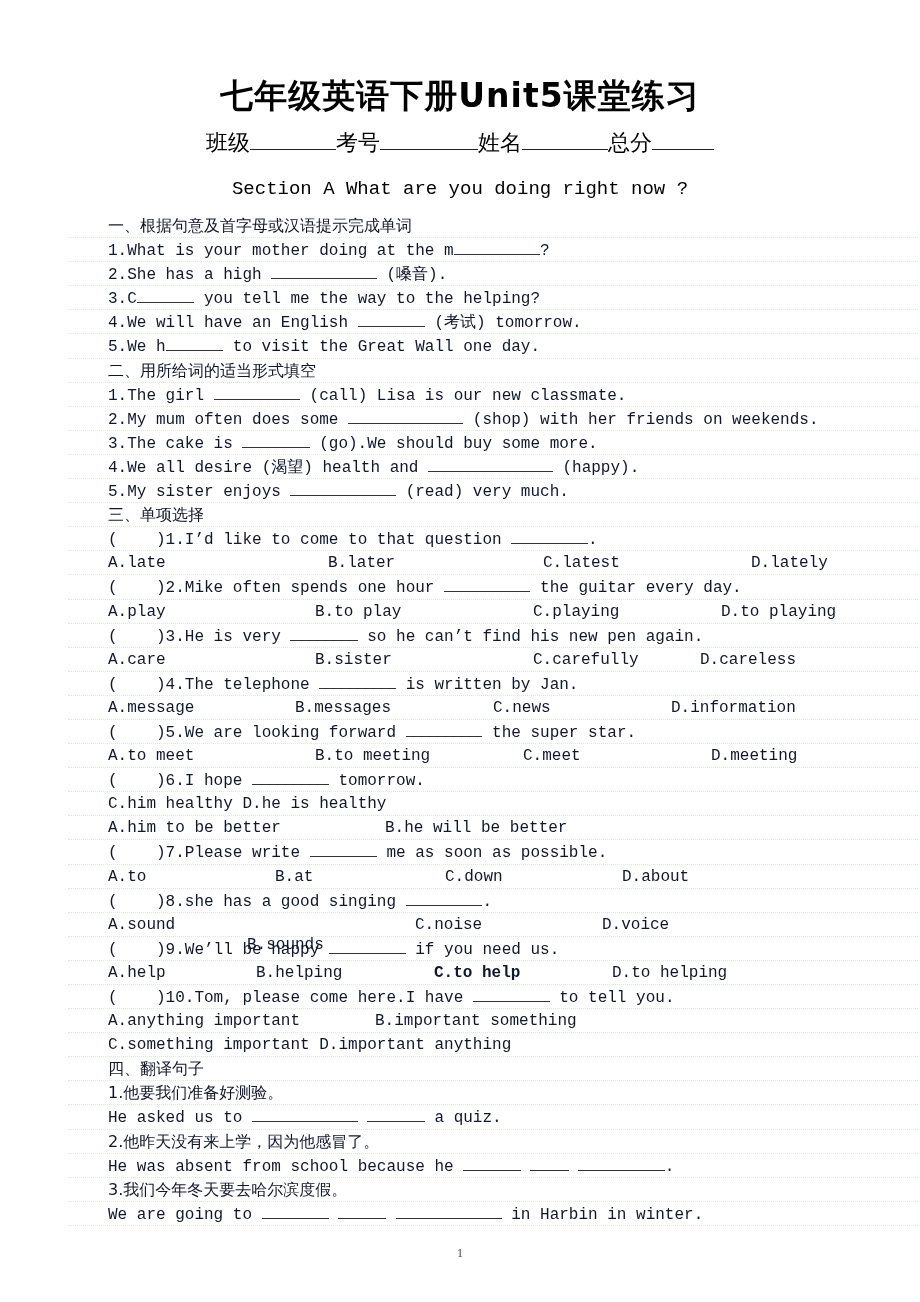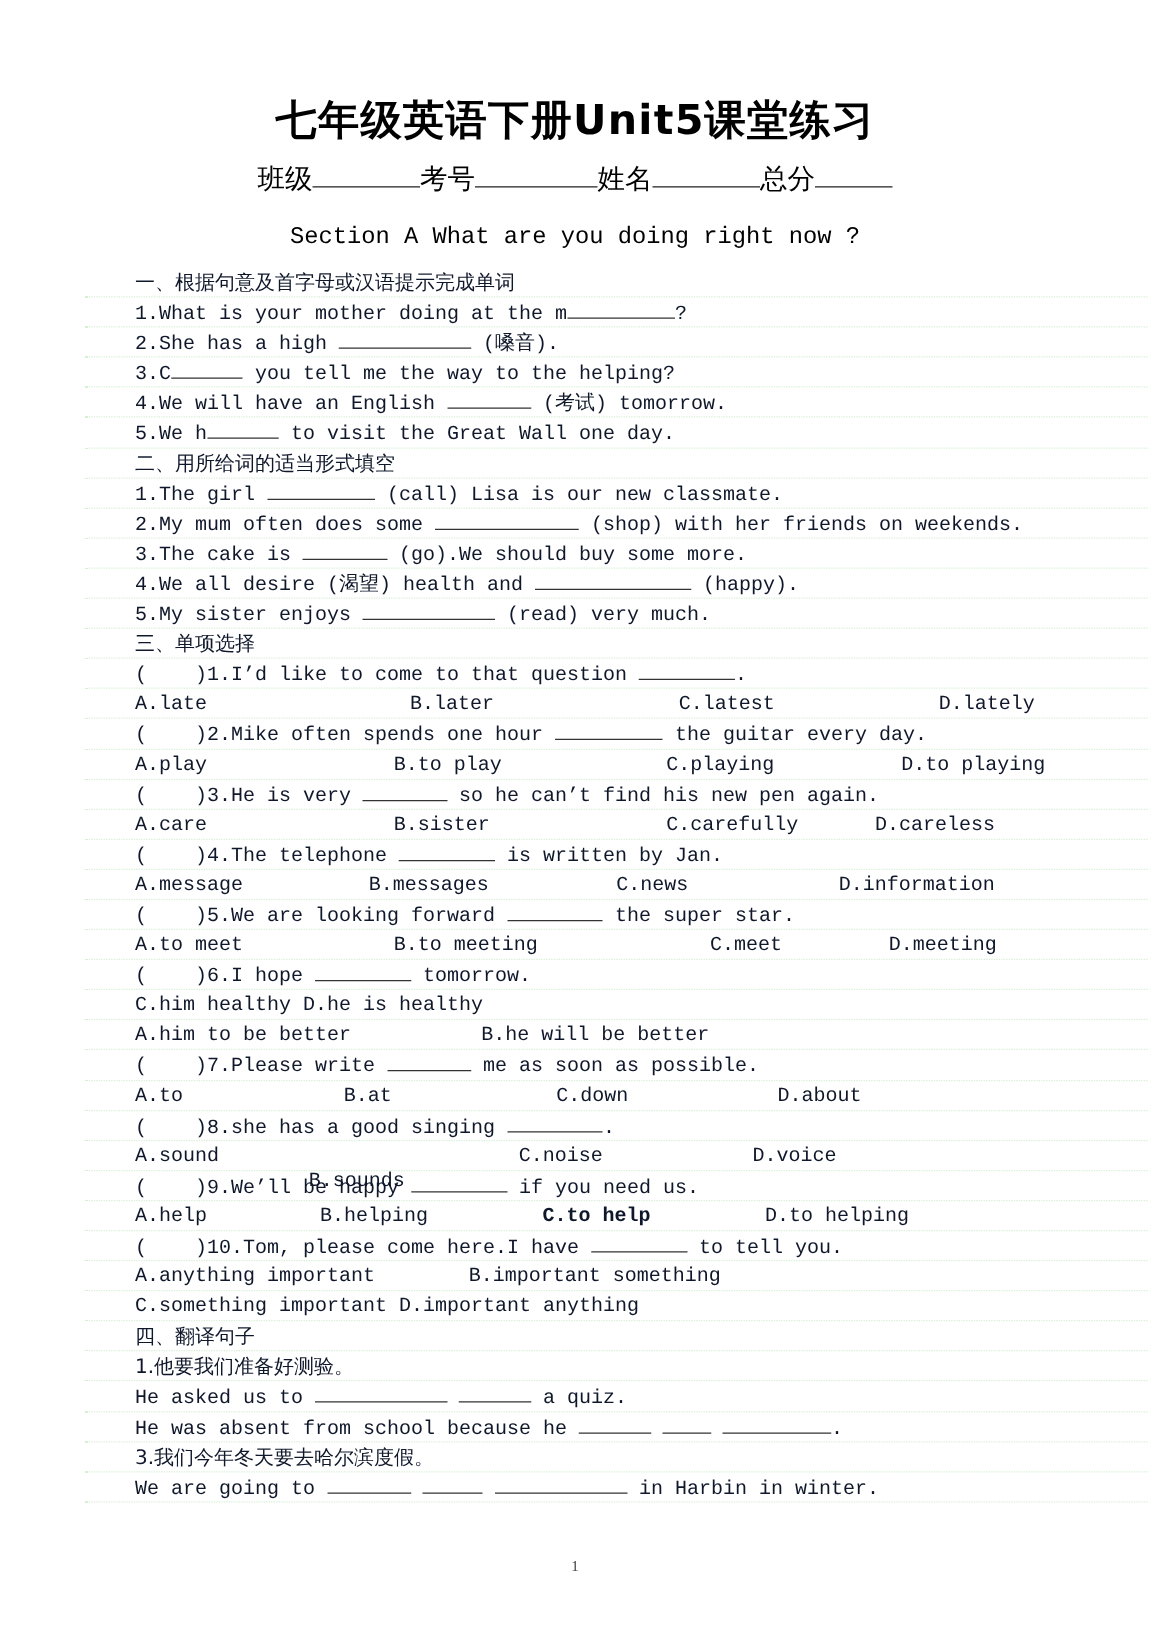--- a/index.html
+++ b/index.html
@@ -61,34 +61,35 @@
     <div class="line cn">三、单项选择</div>
     <div class="line"><span>(    )1.I’d like to come to that question </span><span class="u" style="width: 76.8px;"></span><span>.</span></div>
     <div class="line"><span class="opt" style="position: absolute; left: 0px;">A.late</span><span class="opt" style="position: absolute; left: 207px; margin-left: 13px;">B.later</span><span class="opt" style="position: absolute; left: 435px;">C.latest</span><span class="opt" style="position: absolute; left: 643px;">D.lately</span></div>
     <div class="line"><span>(    )2.Mike often spends one hour </span><span class="u" style="width: 86.4px;"></span><span> the guitar every day.</span></div>
     <div class="line"><span class="opt" style="position: absolute; left: 0px;">A.play</span><span class="opt" style="position: absolute; left: 207px;">B.to play</span><span class="opt" style="position: absolute; left: 425px;">C.playing</span><span class="opt" style="position: absolute; left: 613px;">D.to playing</span></div>
     <div class="line"><span>(    )3.He is very </span><span class="u" style="width: 67.2px;"></span><span> so he can’t find his new pen again.</span></div>
     <div class="line"><span class="opt" style="position: absolute; left: 0px;">A.care</span><span class="opt" style="position: absolute; left: 207px;">B.sister</span><span class="opt" style="position: absolute; left: 425px;">C.carefully</span><span class="opt" style="position: absolute; left: 592px;">D.careless</span></div>
     <div class="line"><span>(    )4.The telephone </span><span class="u" style="width: 76.8px;"></span><span> is written by Jan.</span></div>
     <div class="line"><span class="opt" style="position: absolute; left: 0px;">A.message</span><span class="opt" style="position: absolute; left: 187px;">B.messages</span><span class="opt" style="position: absolute; left: 385px;">C.news</span><span class="opt" style="position: absolute; left: 563px;">D.information</span></div>
     <div class="line"><span>(    )5.We are looking forward </span><span class="u" style="width: 76.8px;"></span><span> the super star.</span></div>
-    <div class="line"><span class="opt" style="position: absolute; left: 0px;">A.to meet</span><span class="opt" style="position: absolute; left: 207px;">B.to meeting</span><span class="opt" style="position: absolute; left: 415px; margin-left: 45px;">C.meet</span><span class="opt" style="position: absolute; left: 603px;">D.meeting</span></div>
+    <div class="line"><span class="opt" style="position: absolute; left: 0px;">A.to meet</span><span class="opt" style="position: absolute; left: 207px;">B.to meeting</span><span class="opt" style="position: absolute; left: 415px;">C.meet</span><span class="opt" style="position: absolute; left: 603px;">D.meeting</span></div>
     <div class="line"><span>(    )6.I hope </span><span class="u" style="width: 76.8px;"></span><span> tomorrow.</span></div>
     <div class="line"><span class="opt">C.him healthy D.he is healthy</span></div>
     <div class="line"><span class="opt" style="position: absolute; left: 0px;">A.him to be better</span><span class="opt" style="position: absolute; left: 277px;">B.he will be better</span></div>
     <div class="line"><span>(    )7.Please write </span><span class="u" style="width: 67.2px;"></span><span> me as soon as possible.</span></div>
     <div class="line"><span class="opt" style="position: absolute; left: 0px;">A.to</span><span class="opt" style="position: absolute; left: 167px;">B.at</span><span class="opt" style="position: absolute; left: 337px;">C.down</span><span class="opt" style="position: absolute; left: 514px;">D.about</span></div>
     <div class="line"><span>(    )8.she has a good singing </span><span class="u" style="width: 76.8px;"></span><span>.</span></div>
     <div class="line"><span class="opt" style="position: absolute; left: 0px;">A.sound</span><span class="opt" style="position: absolute; left: 139px; margin-top: 20px;">B.sounds</span><span class="opt" style="position: absolute; left: 307px;">C.noise</span><span class="opt" style="position: absolute; left: 494px;">D.voice</span></div>
     <div class="line"><span>(    )9.We’ll be happy </span><span class="u" style="width: 76.8px;"></span><span> if you need us.</span></div>
     <div class="line"><span class="opt" style="position: absolute; left: 0px;">A.help</span><span class="opt" style="position: absolute; left: 148px;">B.helping</span><span class="opt" style="position: absolute; left: 326px; font-weight: bold;">C.to help</span><span class="opt" style="position: absolute; left: 504px;">D.to helping</span></div>
     <div class="line"><span>(    )10.Tom, please come here.I have </span><span class="u" style="width: 76.8px;"></span><span> to tell you.</span></div>
     <div class="line"><span class="opt" style="position: absolute; left: 0px;">A.anything important</span><span class="opt" style="position: absolute; left: 267px;">B.important something</span></div>
     <div class="line"><span class="opt">C.something important D.important anything</span></div>
     <div class="line cn">四、翻译句子</div>
     <div class="line cn">1.他要我们准备好测验。</div>
     <div class="line"><span>He asked us to </span><span class="u" style="width: 105.6px;"></span><span> </span><span class="u" style="width: 57.6px;"></span><span> a quiz.</span></div>
+    <div class="line cn">2.他昨天没有来上学，因为他感冒了。</div>
     <div class="line"><span>He was absent from school because he </span><span class="u" style="width: 57.6px;"></span><span> </span><span class="u" style="width: 38.4px;"></span><span> </span><span class="u" style="width: 86.4px;"></span><span>.</span></div>
     <div class="line cn">3.我们今年冬天要去哈尔滨度假。</div>
     <div class="line"><span>We are going to </span><span class="u" style="width: 67.2px;"></span><span> </span><span class="u" style="width: 48px;"></span><span> </span><span class="u" style="width: 105.6px;"></span><span> in Harbin in winter.</span></div>
   </div>
 
 <div class="page-num">1</div>
 
 </body></html>

